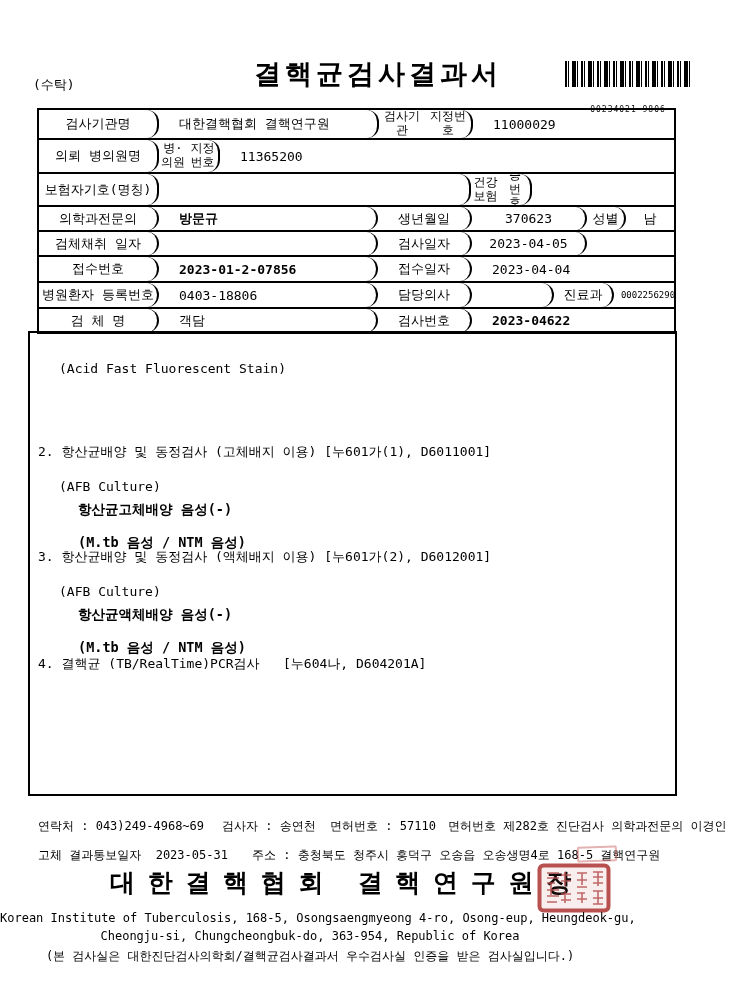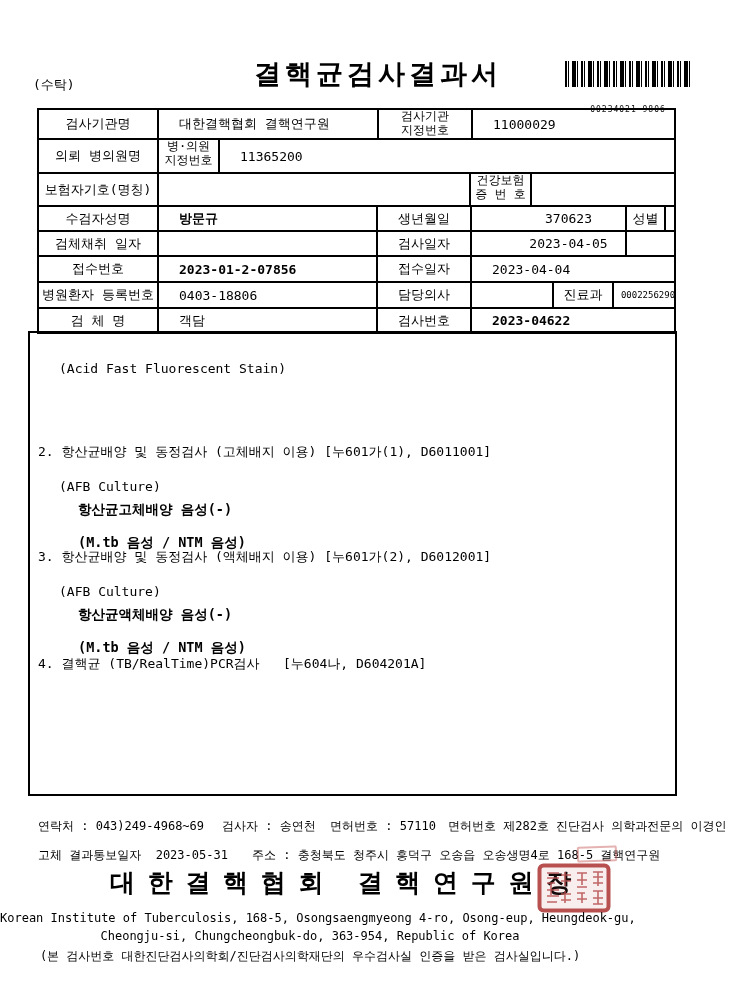--- a/index.html
+++ b/index.html
@@ -15,26 +15,26 @@
   .barcode-bars{height:26px;background:
      repeating-linear-gradient(90deg,#000 0 2px,#fff 2px 3px,#000 3px 4px,#fff 4px 7px,
                                #000 7px 11px,#fff 11px 12px,#000 12px 13px,#fff 13px 16px);}
   .barcode-num{font-size:8px;text-align:center;letter-spacing:1px;margin-top:18px;color:#111;}
 
   
   .tbl{position:absolute;left:37px;top:108px;width:639px;border:2px solid #000;box-sizing:border-box;
        font-size:13px;}
   .row{display:flex;border-bottom:2px solid #000;box-sizing:border-box;}
   .row:last-child{border-bottom:none;}
-  .c{border-right:2px solid #000;box-sizing:border-box;display:flex;align-items:center;overflow:hidden;}
+  .c{border-right:2px solid #000;box-sizing:border-box;display:flex;align-items:center;overflow:hidden;border-radius:12px;}
   .c.last{border-right:none;}
   .lab{justify-content:center;text-align:center;}
-  .lab2{flex-direction:column;justify-content:flex-start;font-size:12px;line-height:1.15;text-align:center;}
+  .lab2{flex-direction:row;justify-content:space-between;font-size:12px;line-height:1.15;text-align:center;}
   .val{justify-content:flex-start;padding-left:20px;}
-  .ctr{justify-content:center;margin-left:40px;}
+  .ctr{justify-content:center;}
   .b{font-weight:bold;}
   .tiny{font-size:9px;letter-spacing:0;justify-content:center;padding-left:8px;}
   .w120{flex:0 0 120px}.w220{flex:0 0 220px}.w94{flex:0 0 94px}.w312{flex:0 0 312px}
   .w61{flex:0 0 61px}.w219{flex:0 0 219px}.w115{flex:0 0 115px}.w39{flex:0 0 39px}
   .w82{flex:0 0 82px}.w60{flex:0 0 60px}.grow{flex:1 1 auto}
   .h30{height:30px}.h34{height:34px}.h33{height:33px}.h25{height:25px}.h26{height:26px}.h24{height:23px}
 
   
   .results{position:absolute;left:28px;top:331px;width:649px;height:465px;
            border:2px solid #000;box-sizing:border-box;font-size:13px;}
@@ -86,21 +86,21 @@
     <div class="row h33">
       <div class="c lab w120">보험자기호(명칭)</div>
       <div class="c val w312"></div>
       <div class="c lab2 w61">
         <span>건강보험</span>
         <span>증 번 호</span>
       </div>
       <div class="c val grow last"></div>
     </div>
     <div class="row h25">
-      <div class="c lab w120">수검자성명</div>
+      <div class="c lab w120">의학과전문의</div>
       <div class="c val w219 b">방문규</div>
       <div class="c lab w94">생년월일</div>
       <div class="c ctr w115">370623</div>
       <div class="c lab w39">성별</div>
       <div class="c ctr grow last">남</div>
     </div>
     <div class="row h25">
       <div class="c lab w120">검체채취 일자</div>
       <div class="c val w219"></div>
       <div class="c lab w94">검사일자</div>
@@ -164,15 +164,15 @@
     <g stroke="#b85050" stroke-width="1.6" fill="none" opacity="0.85">
       <path d="M10 10 h12 M10 15 h12 M10 20 h8 M14 20 v12 M10 27 h12 M10 33 h12 M10 39 h10"></path>
       <path d="M28 9 v14 M24 12 h10 M24 18 h10 M28 28 v12 M24 31 h10 M24 37 h10"></path>
       <path d="M40 10 h10 M45 10 v12 M40 17 h10 M40 24 h10 M40 30 h8 M40 36 h10 M45 30 v10"></path>
       <path d="M56 9 h10 M56 14 h10 M61 9 v14 M56 20 h10 M56 28 h10 M61 28 v13 M56 35 h10 M56 41 h10"></path>
     </g>
   </svg>
 
   <div class="eng" style="top:911px">Korean Institute of Tuberculosis, 168-5, Osongsaengmyeong 4-ro, Osong-eup, Heungdeok-gu,</div>
   <div class="eng" style="top:929px">Cheongju-si, Chungcheongbuk-do, 363-954, Republic of Korea</div>
-  <div class="eng" style="top:948px">(본 검사번호 대한진단검사의학회/진단검사의학재단의 우수검사실 인증을 받은 검사실입니다.)</div>
+  <div class="eng" style="top:948px">(본 검사실은 대한진단검사의학회/결핵균검사결과서 우수검사실 인증을 받은 검사실입니다.)</div>
 
 </div>
 
 </body></html>

